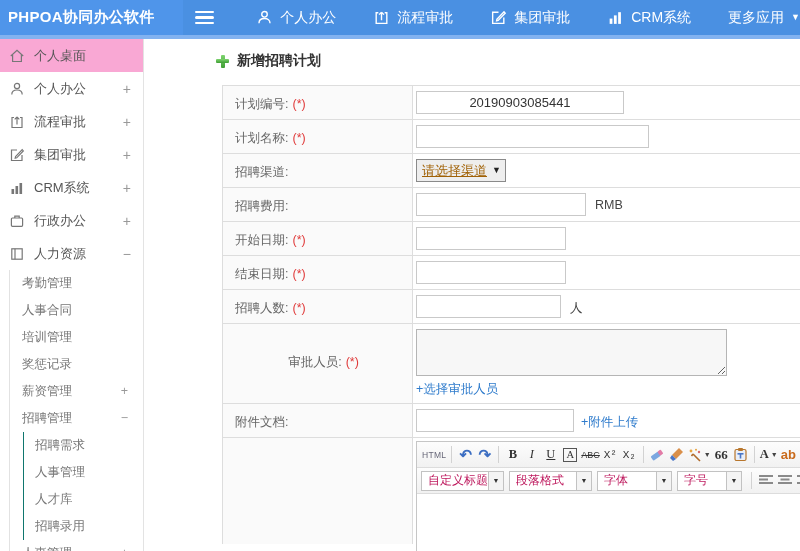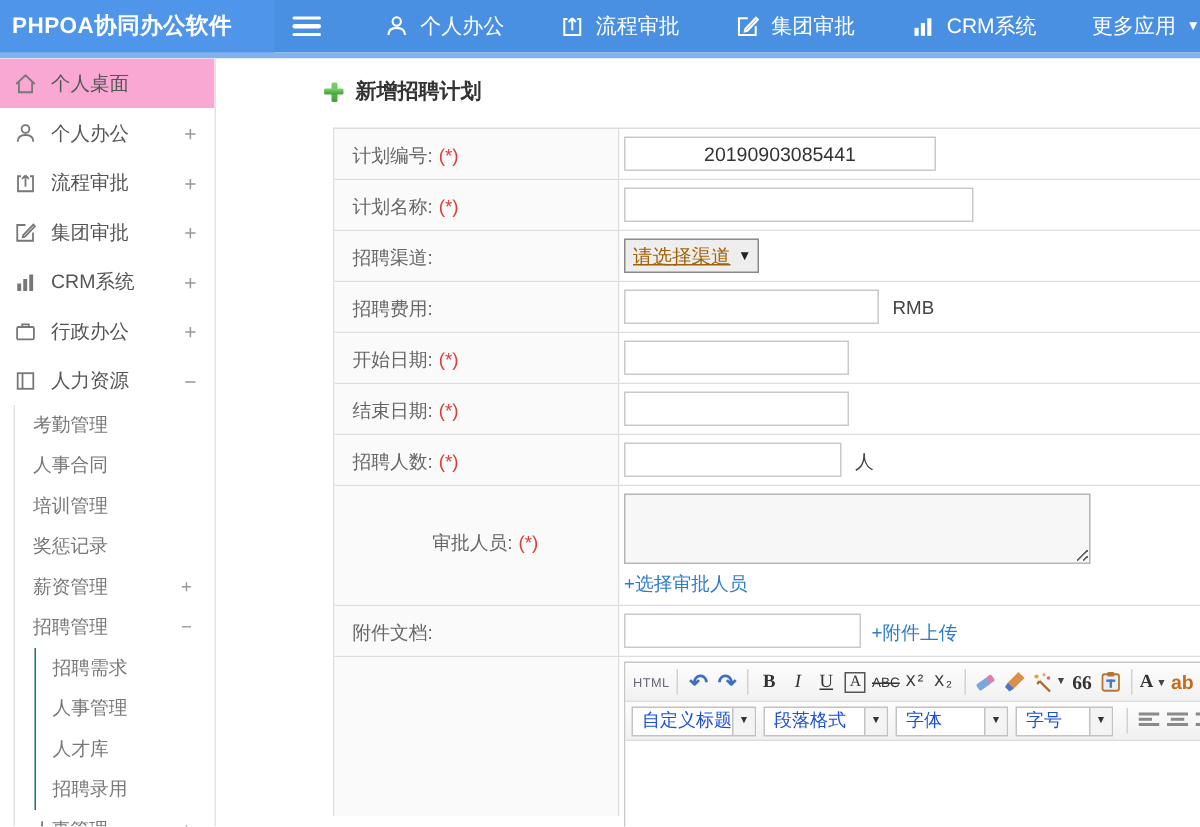--- a/index.html
+++ b/index.html
@@ -72,21 +72,21 @@
   .tb-italic { font-style:italic; font-family:"Liberation Serif",serif; }
   .tb-under { text-decoration:underline; font-family:"Liberation Serif",serif; }
   .tb-border-a { border:1px solid #555; font-size:10.5px; height:14px; min-width:14px; margin:0 3px; font-family:"Liberation Serif",serif; }
   .tb-strike { font-size:9px; text-decoration:line-through; letter-spacing:0; }
   .tb-supsub { font-size:11px; font-family:Liberation Mono, monospace; }
   .tb-quote { font-family:"Liberation Serif",serif; font-weight:bold; font-size:13px; }
   .tb .mini-caret { font-size:7px; margin-left:2px; color:#444; }
   .tb-fore { font-family:"Liberation Serif",serif; font-weight:bold; }
   .tb-back { color:#c96a1b; font-weight:bold; font-size:13px; }
   .combo { display:inline-flex; align-items:center; height:20px; border:1px solid #c2c2c2; background:#fff; margin-right:5px; }
-  .combo-text { padding:0 6px; font-size:12px; color:#1d4ed8; }
+  .combo-text { padding:0 6px; font-size:12px; color:#be185d; }
   .combo-btn { width:15px; align-self:stretch; border-left:1px solid #c2c2c2; background:#f4f4f4; display:flex; align-items:center; justify-content:center; font-size:7px; color:#333; cursor:pointer; }
   .c-w1 .combo-text { width:66px; } .c-w2 .combo-text { width:66px; }
   .c-w3 .combo-text { width:58px; } .c-w4 .combo-text { width:48px; }
   .ed-content { flex:1; background:#fff; }
 </style>
 </head>
 <body>
 
 <div class="topbar">
   <div class="logo">PHPOA协同办公软件</div>

